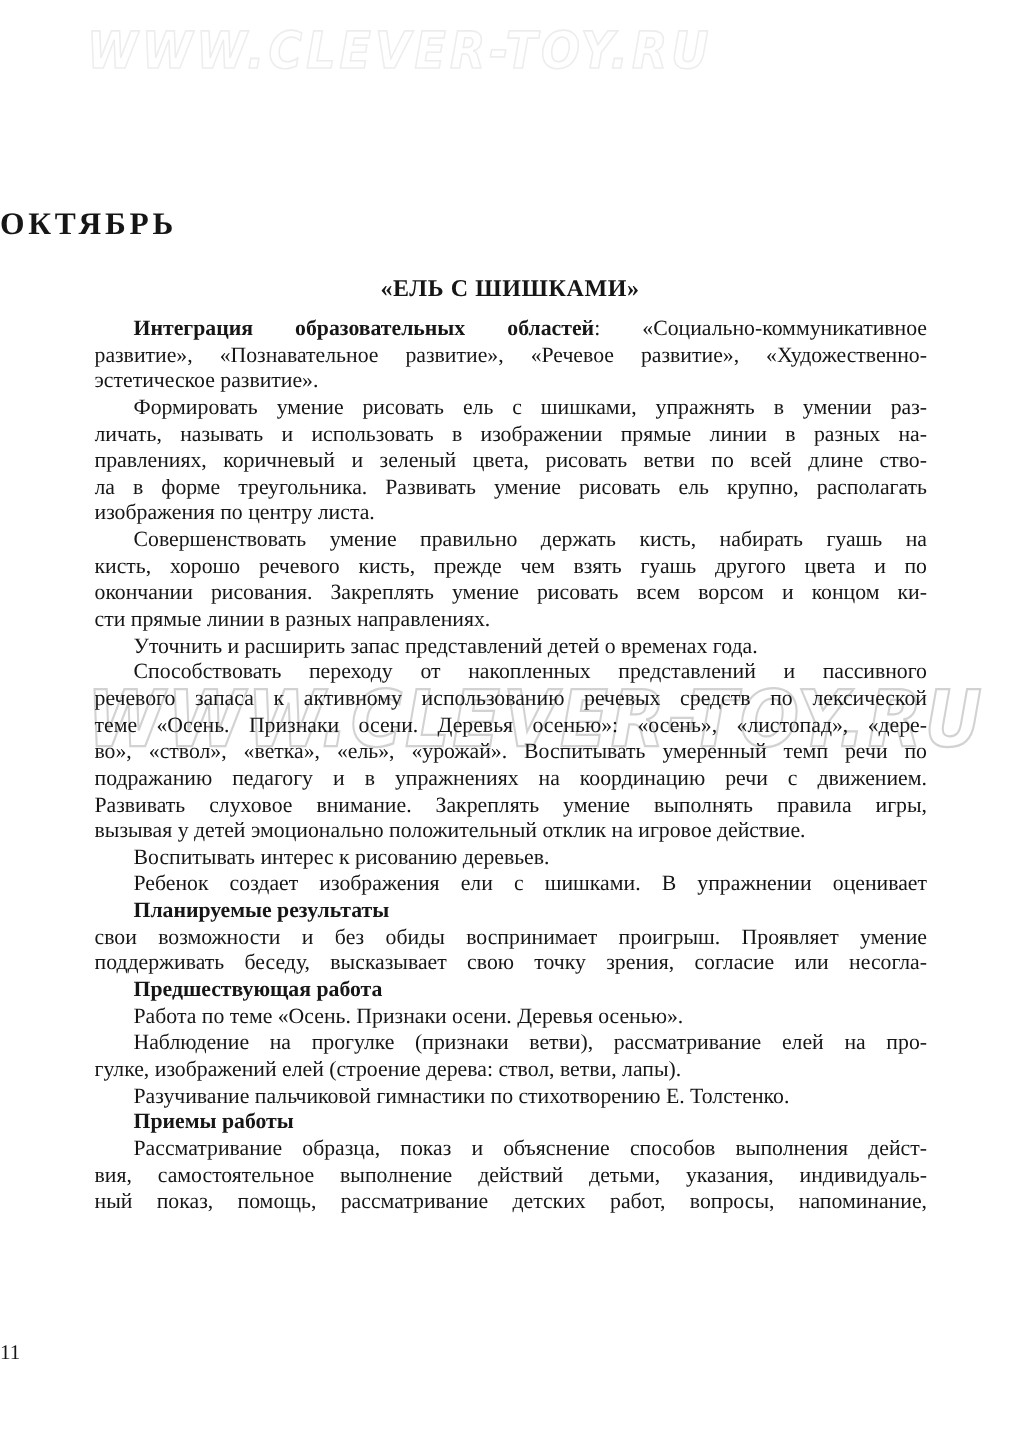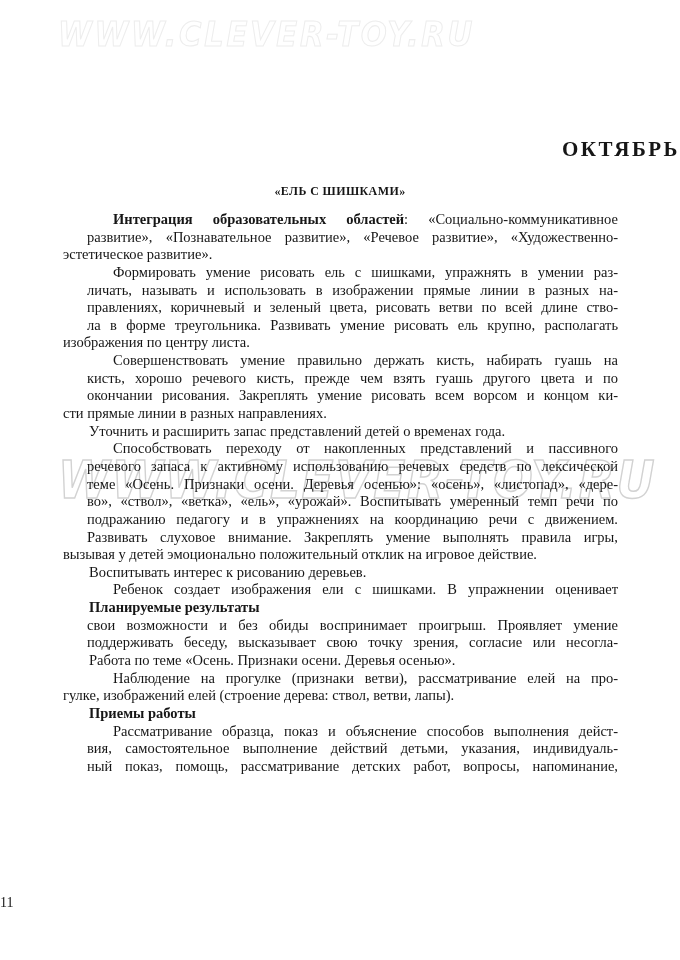--- a/index.html
+++ b/index.html
@@ -6,39 +6,39 @@
   .page{
     position:relative;
     width:680px;height:960px;
     background:#ffffff;
     font-family:"Liberation Serif", serif;
     color:#161616;
     overflow:hidden;
   }
   .month-title{
     position:absolute;top:137px;left:0;width:100%;
-    margin:0;text-align:right;
+    margin:0;text-align:left;
     font-size:21px;font-weight:bold;letter-spacing:2.5px;
   }
   .lesson-title{
     position:absolute;top:184px;left:0;width:100%;
     margin:0;text-align:center;
-    font-size:12px;font-weight:bold;letter-spacing:0.4px;
+    font-size:16px;font-weight:bold;letter-spacing:0.4px;
   }
   .bodytext{
     position:absolute;top:211px;left:63px;width:555px;
     z-index:2;
   }
   .line{
     height:17.65px;line-height:17.65px;
     font-size:14.5px;
     overflow:hidden;
     text-align:left;
   }
-  .line.just{text-align:justify;text-align-last:justify;margin-left:24px;}
+  .line.just{text-align:justify;text-align-last:justify;}
   .line.ind{text-indent:26px;}
   .line .b{font-weight:bold;}
   .folio{
     position:absolute;top:895px;left:0;width:610px;
     text-align:left;font-size:14px;z-index:2;
   }
   .watermark{
     position:absolute;left:58px;width:700px;
     font-family:"DejaVu Sans", sans-serif;
     font-weight:bold;font-style:italic;
@@ -86,23 +86,25 @@
       <div class="line just"><span>теме «Осень. Признаки осени. Деревья осенью»: «осень», «листопад», «дере-</span></div>
       <div class="line just"><span>во», «ствол», «ветка», «ель», «урожай». Воспитывать умеренный темп речи по</span></div>
       <div class="line just"><span>подражанию педагогу и в упражнениях на координацию речи с движением.</span></div>
       <div class="line just"><span>Развивать слуховое внимание. Закреплять умение выполнять правила игры,</span></div>
       <div class="line"><span>вызывая у детей эмоционально положительный отклик на игровое действие.</span></div>
       <div class="line ind"><span>Воспитывать интерес к рисованию деревьев.</span></div>
       <div class="line ind just"><span>Ребенок создает изображения ели с шишками. В упражнении оценивает</span></div>
       <div class="line ind"><span class="b">Планируемые результаты</span></div>
       <div class="line just"><span>свои возможности и без обиды воспринимает проигрыш. Проявляет умение</span></div>
       <div class="line just"><span>поддерживать беседу, высказывает свою точку зрения, согласие или несогла-</span></div>
+      <div class="line ind"><span class="b">Предшествующая работа</span></div>
       <div class="line ind"><span>Работа по теме «Осень. Признаки осени. Деревья осенью».</span></div>
       <div class="line ind just"><span>Наблюдение на прогулке (признаки ветви), рассматривание елей на про-</span></div>
       <div class="line"><span>гулке, изображений елей (строение дерева: ствол, ветви, лапы).</span></div>
+      <div class="line ind"><span>Разучивание пальчиковой гимнастики по стихотворению Е. Толстенко.</span></div>
       <div class="line ind"><span class="b">Приемы работы</span></div>
       <div class="line ind just"><span>Рассматривание образца, показ и объяснение способов выполнения дейст-</span></div>
       <div class="line just"><span>вия, самостоятельное выполнение действий детьми, указания, индивидуаль-</span></div>
       <div class="line just"><span>ный показ, помощь, рассматривание детских работ, вопросы, напоминание,</span></div>
     </div>
 
   <div class="folio">11</div>
 
 </div>
 

